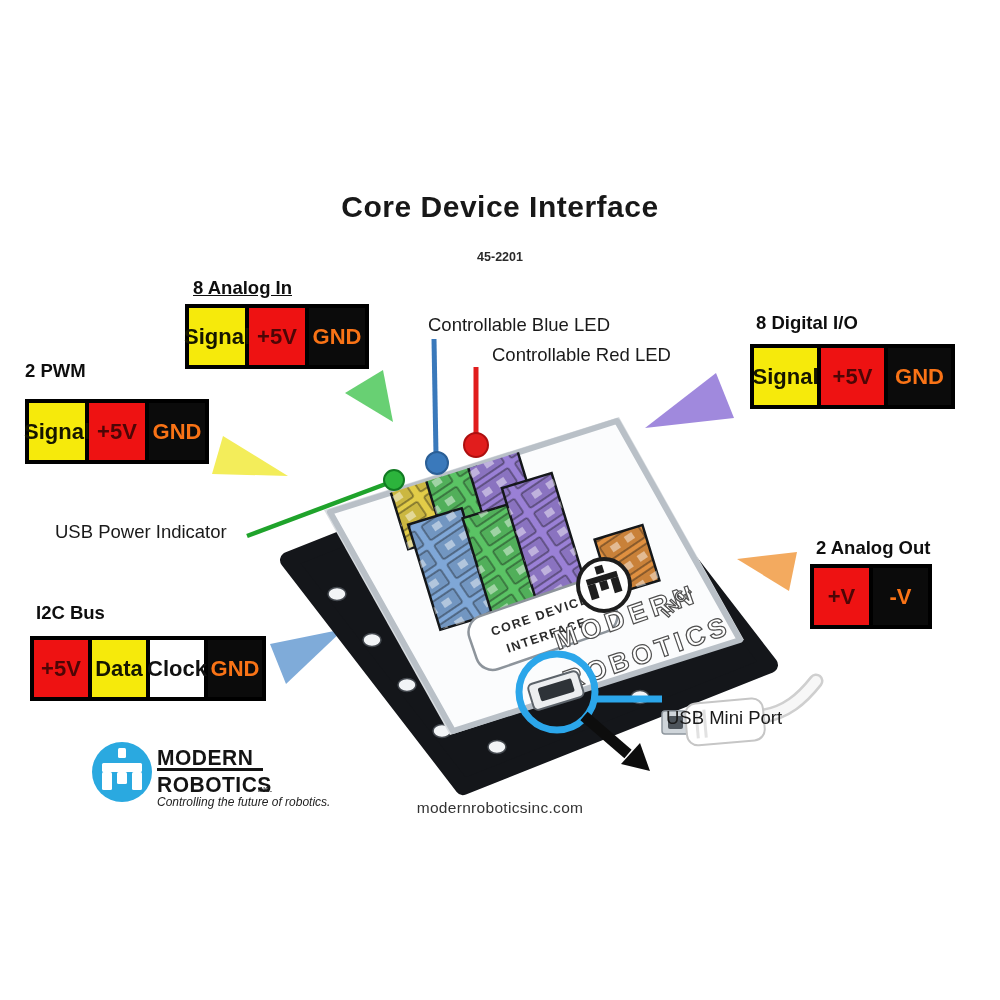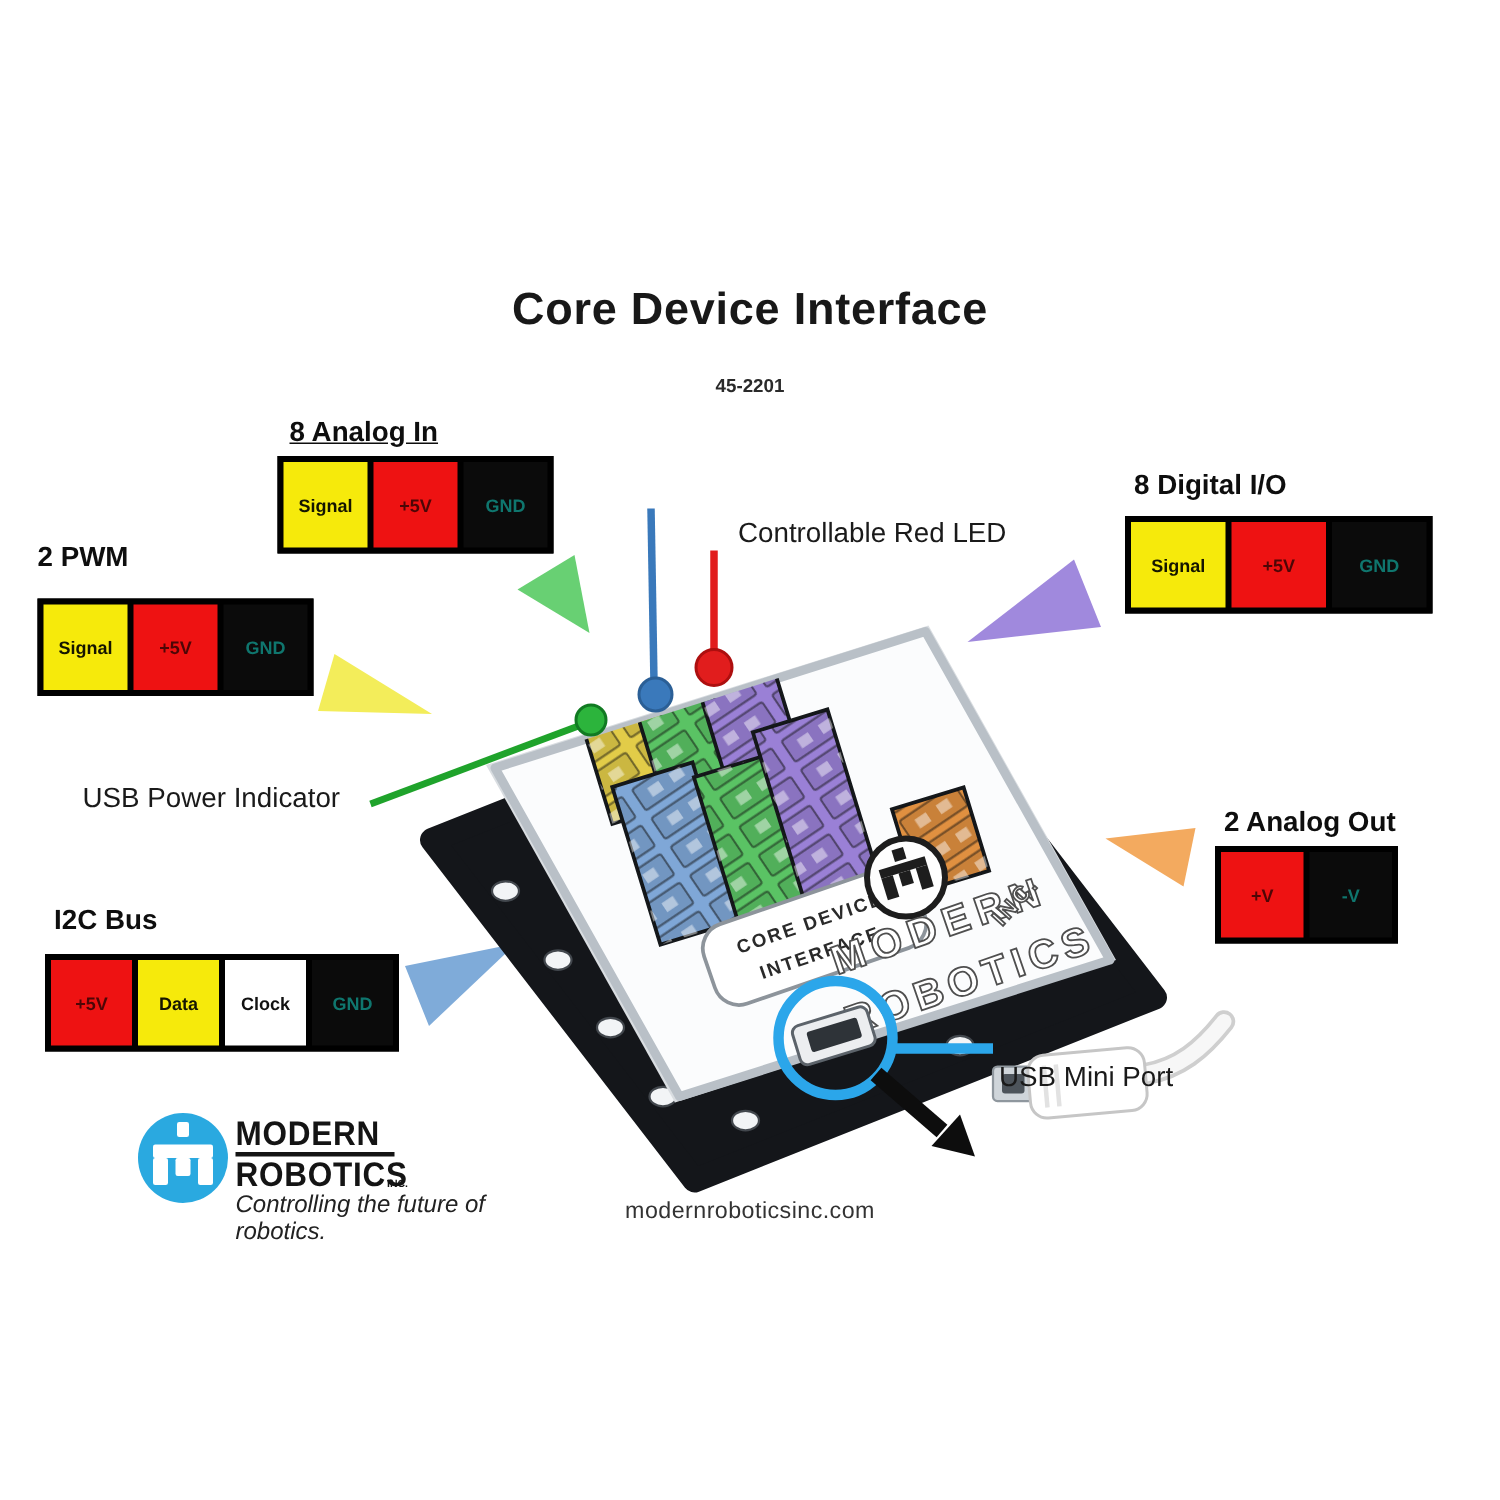--- a/index.html
+++ b/index.html
@@ -12,33 +12,33 @@
     font-size:30px;font-weight:bold;color:#181818;letter-spacing:.5px;}
   .page-model{left:0;top:233px;width:1000px;text-align:center;
     font-size:12.5px;font-weight:bold;color:#2a2a2a;margin-top:17px;}
 
   .co-head{font-size:18.5px;font-weight:bold;color:#0e0e0e;white-space:nowrap;}
   .co-plain{font-size:18.5px;font-weight:normal;color:#1a1a1a;white-space:nowrap;}
   .co-bold{font-size:19.5px;font-weight:bold;color:#0e0e0e;white-space:nowrap;}
 
   .pin-table{display:flex;gap:4px;border:4px solid #000;background:#000;}
   .pin-cell{height:57px;display:flex;align-items:center;justify-content:center;
-    font-weight:bold;font-size:12px;white-space:nowrap;}
+    font-weight:bold;font-size:22px;white-space:nowrap;}
   .c-yellow{background:#f6ea0b;color:#151500;}
   .c-red{background:#ee1212;color:#4d0606;}
-  .c-black{background:#0b0b0b;color:#0f766e;}
+  .c-black{background:#0b0b0b;color:#f97316;}
   .c-white{background:#ffffff;color:#111;}
 
   .logo-text-block{left:157px;top:744px;width:220px;}
   .logo-name{font-size:21px;font-weight:bold;color:#141414;letter-spacing:.5px;
     transform:scaleY(1.08);transform-origin:left top;line-height:23px;}
   .logo-rule{position:absolute;left:0;top:24px;width:106px;height:2.5px;background:#141414;}
   .logo-name2{position:absolute;left:0;top:27px;}
   .logo-inc{position:absolute;left:101px;top:42px;font-size:7px;font-weight:bold;color:#141414;}
-  .logo-tagline{position:absolute;left:0;top:51px;font-size:16px;font-style:italic;color:#222;}
+  .logo-tagline{position:absolute;left:0;top:51px;font-size:12px;font-style:italic;color:#222;}
   .site-label{left:0;top:799px;width:1000px;text-align:center;font-size:15.5px;color:#333;letter-spacing:.3px;}
 </style>
 </head>
 <body>
 
 <div class="stage">
 
   <svg id="gfx" width="1000" height="1000" viewBox="0 0 1000 1000">
     <defs>
       <pattern id="cellpat" width="52" height="23" patternUnits="userSpaceOnUse" patternTransform="rotate(-17)">
@@ -184,20 +184,21 @@
     <div class="pin-cell c-black" style="width:56px;">GND</div>
   </div>
 
   <div class="abs co-head" style="left:25px;top:360px;">2 PWM</div>
   <div class="abs pin-table" style="left:25px;top:399px;">
     <div class="pin-cell c-yellow" style="width:56px;">Signal</div>
     <div class="pin-cell c-red" style="width:56px;">+5V</div>
     <div class="pin-cell c-black" style="width:56px;">GND</div>
   </div>
 
+  <div class="abs co-plain" style="left:428px;top:314px;">Controllable Blue LED</div>
   <div class="abs co-plain" style="left:492px;top:344px;">Controllable Red LED</div>
 
   <div class="abs co-head" style="left:756px;top:312px;">8 Digital I/O</div>
   <div class="abs pin-table" style="left:750px;top:344px;">
     <div class="pin-cell c-yellow" style="width:63px;">Signal</div>
     <div class="pin-cell c-red" style="width:63px;">+5V</div>
     <div class="pin-cell c-black" style="width:63px;">GND</div>
   </div>
 
   <div class="abs co-head" style="left:816px;top:537px;">2 Analog Out</div>

